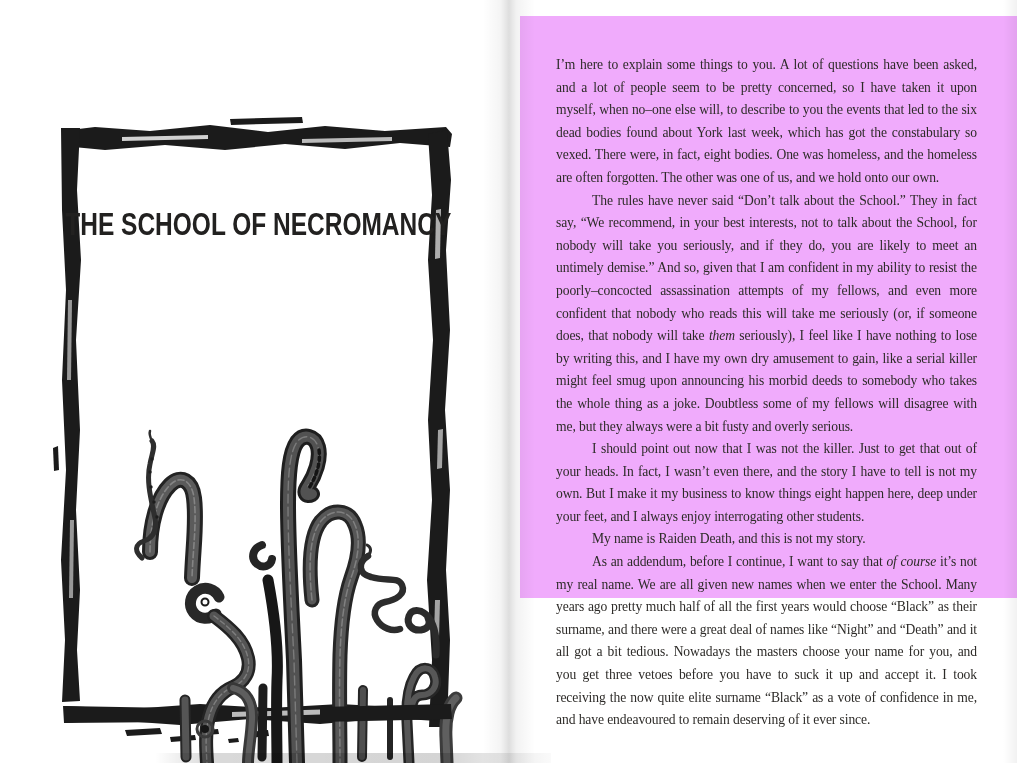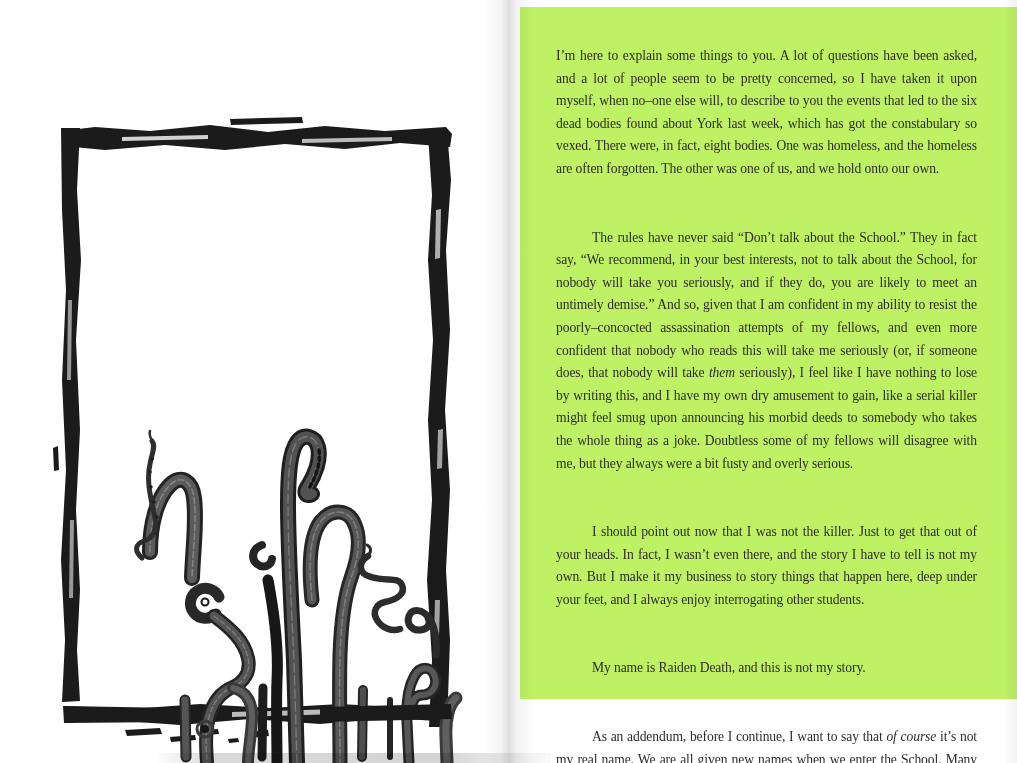--- a/index.html
+++ b/index.html
@@ -3,39 +3,39 @@
 <meta charset="utf-8">
 <style>
   html,body{margin:0;padding:0;}
   body{
     width:1017px;height:763px;overflow:hidden;position:relative;
     background:#ffffff;
     font-family:"Liberation Serif","DejaVu Serif",serif;
   }
   .spread{position:absolute;inset:0;}
   .left-page{position:absolute;left:0;top:0;width:505px;height:763px;background:#fff;}
-  .right-page{position:absolute;left:520px;top:7px;width:497px;height:692px;background:#bef264;}
+  .right-page{position:absolute;left:520px;top:16px;width:497px;height:582px;background:#f0abfc;}
   .frame-art{position:absolute;left:0;top:0;}
   .chapter-title{
     position:absolute;left:62px;top:202px;width:392px;height:46px;
     display:flex;align-items:center;justify-content:center;
   }
   .chapter-title span{
     display:inline-block;
     font-family:"Liberation Sans","DejaVu Sans",sans-serif;
     font-weight:700;font-size:31px;letter-spacing:0px;color:#222120;
     transform:scaleX(0.79);transform-origin:center;white-space:nowrap;
   }
   .page-text{
     position:absolute;left:36px;top:38px;width:421px;
     font-size:13.6px;line-height:22.6px;letter-spacing:-0.1px;
     color:#2d2b28;text-align:justify;
   }
   .page-text p{margin:0;}
-  .page-text p.indent{text-indent:36px;margin-top:46px;}
+  .page-text p.indent{text-indent:36px;}
   .page-text em{font-style:italic;}
   .gutter-shadow{
     position:absolute;left:483px;top:0;width:52px;height:763px;pointer-events:none;
     background:linear-gradient(to right,
       rgba(0,0,0,0) 0%, rgba(0,0,0,0.045) 34%, rgba(0,0,0,0.13) 50%,
       rgba(0,0,0,0.05) 64%, rgba(0,0,0,0) 100%);
   }
   .page-bottom-edge{
     position:absolute;left:155px;top:753px;width:396px;height:10px;pointer-events:none;
     background:linear-gradient(to right,
@@ -137,27 +137,30 @@
 
         <path d="M436 655 C437 641 436 628 429 618 C423 609 412 608 409 616 C406 624 412 631 421 630 C428 629 431 624 428 618" stroke="#2b2b2b" stroke-width="7"></path>
       </g>
 
       <g>
         <path fill="#1b1b1b" d="M320 707 L451 704 L452 719 L320 722 Z"></path>
         <path fill="#1b1b1b" d="M64 706 L175 708 L175 722 L64 723 Z"></path>
       </g>
     </svg>
 
+    <div class="chapter-title">
+      <span>THE SCHOOL OF NECROMANCY</span>
+    </div>
   </div>
 
   <div class="right-page">
     <div class="page-text">
         <p><span>I’m here to explain some things to you. A lot of questions have been asked, and a lot of people seem to be pretty concerned, so I have taken it upon myself, when no–one else will, to describe to you the events that led to the six dead bodies found about York last week, which has got the constabulary so vexed. There were, in fact, eight bodies. One was homeless, and the homeless are often forgotten. The other was one of us, and we hold onto our own.</span></p>
         <p class="indent"><span>The rules have never said “Don’t talk about the School.” They in fact say, “We recommend, in your best interests, not to talk about the School, for nobody will take you seriously, and if they do, you are likely to meet an untimely demise.” And so, given that I am confident in my ability to resist the poorly–concocted assassination attempts of my fellows, and even more confident that nobody who reads this will take me seriously (or, if someone does, that nobody will take </span><em>them</em><span> seriously), I feel like I have nothing to lose by writing this, and I have my own dry amusement to gain, like a serial killer might feel smug upon announcing his morbid deeds to somebody who takes the whole thing as a joke. Doubtless some of my fellows will disagree with me, but they always were a bit fusty and overly serious.</span></p>
-        <p class="indent"><span>I should point out now that I was not the killer. Just to get that out of your heads. In fact, I wasn’t even there, and the story I have to tell is not my own. But I make it my business to story things that happen here, deep under your feet, and I always enjoy interrogating other students.</span></p>
+        <p class="indent"><span>I should point out now that I was not the killer. Just to get that out of your heads. In fact, I wasn’t even there, and the story I have to tell is not my own. But I make it my business to know things eight happen here, deep under your feet, and I always enjoy interrogating other students.</span></p>
         <p class="indent"><span>My name is Raiden Death, and this is not my story.</span></p>
         <p class="indent"><span>As an addendum, before I continue, I want to say that </span><em>of course</em><span> it’s not my real name. We are all given new names when we enter the School. Many years ago pretty much half of all the first years would choose “Black” as their surname, and there were a great deal of names like “Night” and “Death” and it all got a bit tedious. Nowadays the masters choose your name for you, and you get three vetoes before you have to suck it up and accept it. I took receiving the now quite elite surname “Black” as a vote of confidence in me, and have endeavoured to remain deserving of it ever since.</span></p>
       </div>
   </div>
 
   <div class="gutter-shadow"></div>
   <div class="page-bottom-edge"></div>
   <div class="page-right-edge"></div>
 </div>
 

